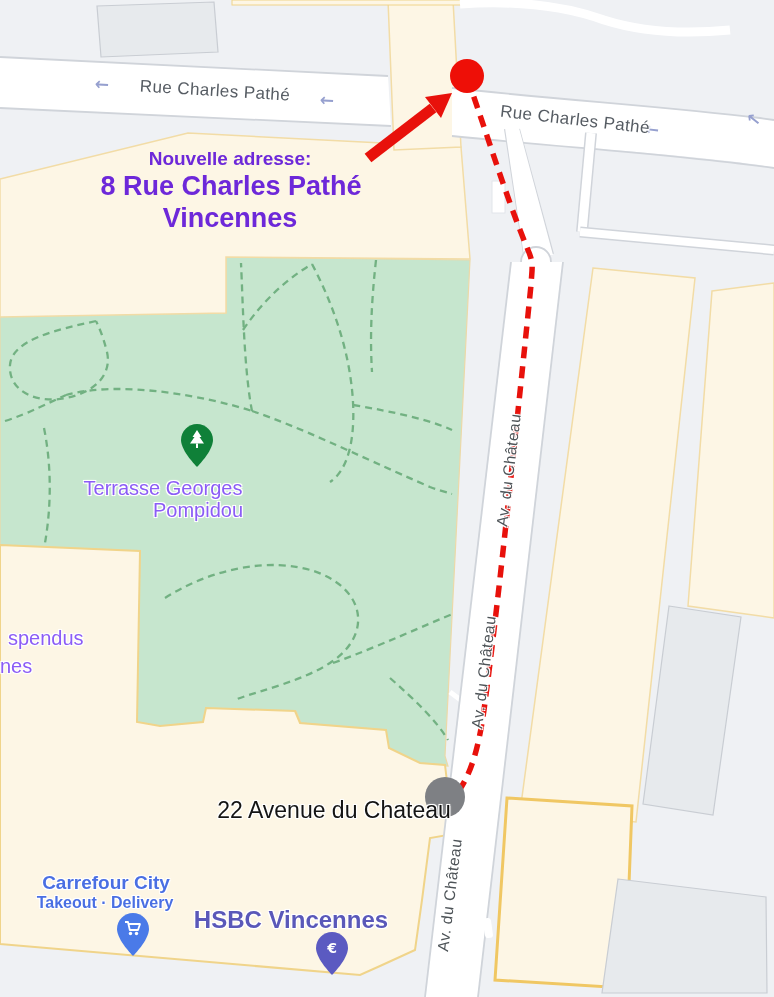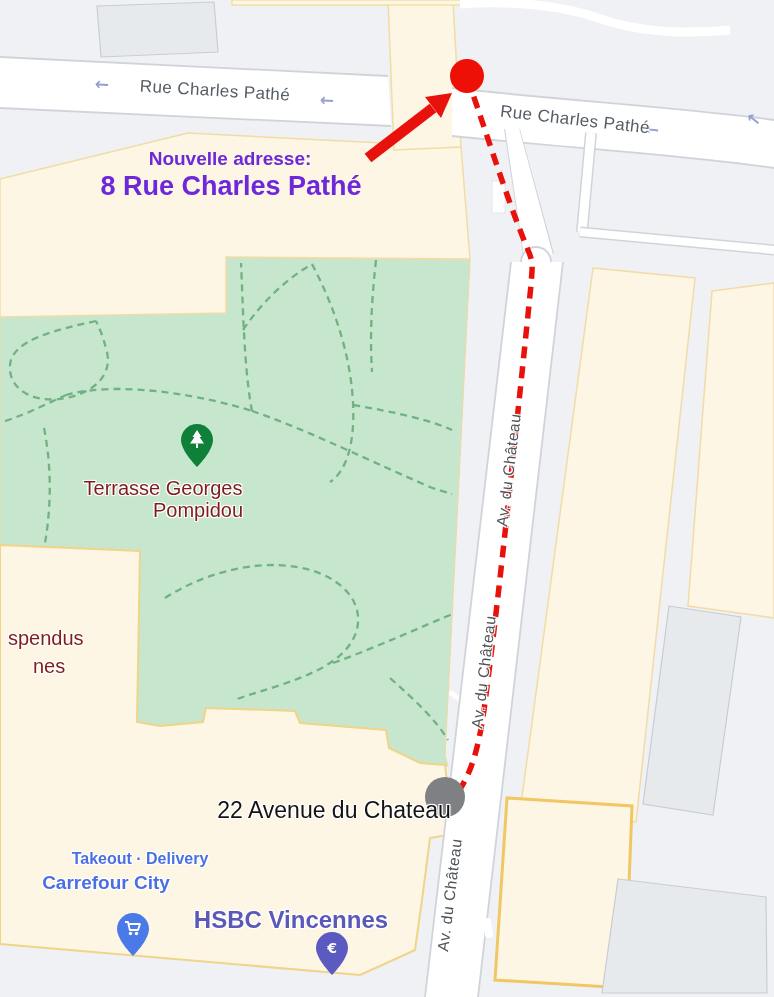--- a/index.html
+++ b/index.html
@@ -7,21 +7,21 @@
     position:relative;width:774px;height:997px;overflow:hidden;
     background:#eff1f4;
     font-family:"Liberation Sans", sans-serif;
   }
   .stage svg{position:absolute;left:0;top:0;z-index:1;}
   .lbl{position:absolute;white-space:nowrap;z-index:3;}
   .halo{text-shadow:-1px -1px 0 #fff,1px -1px 0 #fff,-1px 1px 0 #fff,1px 1px 0 #fff,0 0 3px #fff;}
   .street-name{font-size:17px;color:#565c63;letter-spacing:.4px;}
   .av-name{font-size:15.5px;color:#4d5357;letter-spacing:.6px;}
   .oneway{font-family:"DejaVu Sans", sans-serif;font-size:17px;font-weight:bold;color:#96a0cf;z-index:2;}
-  .park-lbl{font-size:20px;color:#7f1d1d;font-weight:400;}
+  .park-lbl{font-size:20px;color:#8b5cf6;font-weight:400;}
   .poi-blue{color:#4a6fe3;}
   .poi-purple{color:#5a58b9;}
   .red-note{color:#6d28d9;font-weight:bold;z-index:5;}
   .black-note{color:#141414;z-index:5;}
   .center{transform:translate(-50%,-50%);}
   .pin{position:absolute;z-index:4;}
 </style>
 </head>
 <body>
 
@@ -123,24 +123,24 @@
     <svg width="32" height="44" viewBox="0 0 32 44">
       <path d="M16 0 C7.2 0 0 7.2 0 16 C0 27 16 43 16 43 C16 43 32 27 32 16 C32 7.2 24.8 0 16 0 Z" fill="#0f8038"></path>
       <g fill="#ffffff">
         <path d="M16 6 L20.5 13 L18.5 13 L23 19.5 L9 19.5 L13.5 13 L11.5 13 Z"></path>
         <rect x="15" y="19.5" width="2" height="4.5"></rect>
       </g>
     </svg>
   </div>
 
   <div class="lbl park-lbl halo" style="left:0px;top:627px;font-weight:500;padding-left:8px;">spendus</div>
-  <div class="lbl park-lbl halo" style="left:0px;top:655px;font-weight:500;margin-left:33px;">nes</div>
+  <div class="lbl park-lbl halo" style="left:0px;top:655px;font-weight:500;">nes</div>
 
   <div class="lbl poi-blue halo center" style="left:106px;top:883px;font-size:19px;font-weight:bold;">Carrefour City</div>
-  <div class="lbl poi-blue halo center" style="left:105px;top:859px;font-size:16px;font-weight:600;margin-left:35px;">Takeout · Delivery</div>
+  <div class="lbl poi-blue halo center" style="left:105px;top:903px;font-size:16px;font-weight:600;">Takeout · Delivery</div>
   <div class="pin" style="left:117px;top:913px;">
     <svg width="32" height="44" viewBox="0 0 32 44">
       <path d="M16 0 C7.2 0 0 7.2 0 16 C0 27 16 43 16 43 C16 43 32 27 32 16 C32 7.2 24.8 0 16 0 Z" fill="#4a7ae8"></path>
       <g>
         <path d="M8 9 L11 9 L12.8 17 L21 17 L23 11 L11.6 11" stroke="#ffffff" stroke-width="1.8" fill="none" stroke-linejoin="round"></path>
         <circle cx="13.5" cy="20.5" r="1.7" fill="#ffffff"></circle>
         <circle cx="19.5" cy="20.5" r="1.7" fill="#ffffff"></circle>
       </g>
     </svg>
   </div>
@@ -148,16 +148,17 @@
   <div class="lbl poi-purple halo center" style="left:291px;top:920px;font-size:24px;font-weight:600;">HSBC Vincennes</div>
   <div class="pin" style="left:316px;top:932px;">
     <svg width="32" height="44" viewBox="0 0 32 44">
       <path d="M16 0 C7.2 0 0 7.2 0 16 C0 27 16 43 16 43 C16 43 32 27 32 16 C32 7.2 24.8 0 16 0 Z" fill="#5b5ac1"></path>
       <text x="16" y="21" text-anchor="middle" font-size="14" font-weight="bold" fill="#ffffff" font-family="DejaVu Sans, sans-serif">€</text>
     </svg>
   </div>
 
   <div class="lbl red-note center" style="left:230px;top:159px;font-size:19px;">Nouvelle adresse:</div>
   <div class="lbl red-note center" style="left:231px;top:186px;font-size:27px;">8 Rue Charles Pathé</div>
+  <div class="lbl red-note center" style="left:230px;top:218px;font-size:27px;">Vincennes</div>
 
   <div class="lbl black-note halo center" style="left:302px;top:810px;font-size:23px;margin-left:32px;">22 Avenue du Chateau</div>
 
 </div>
 
 </body></html>

